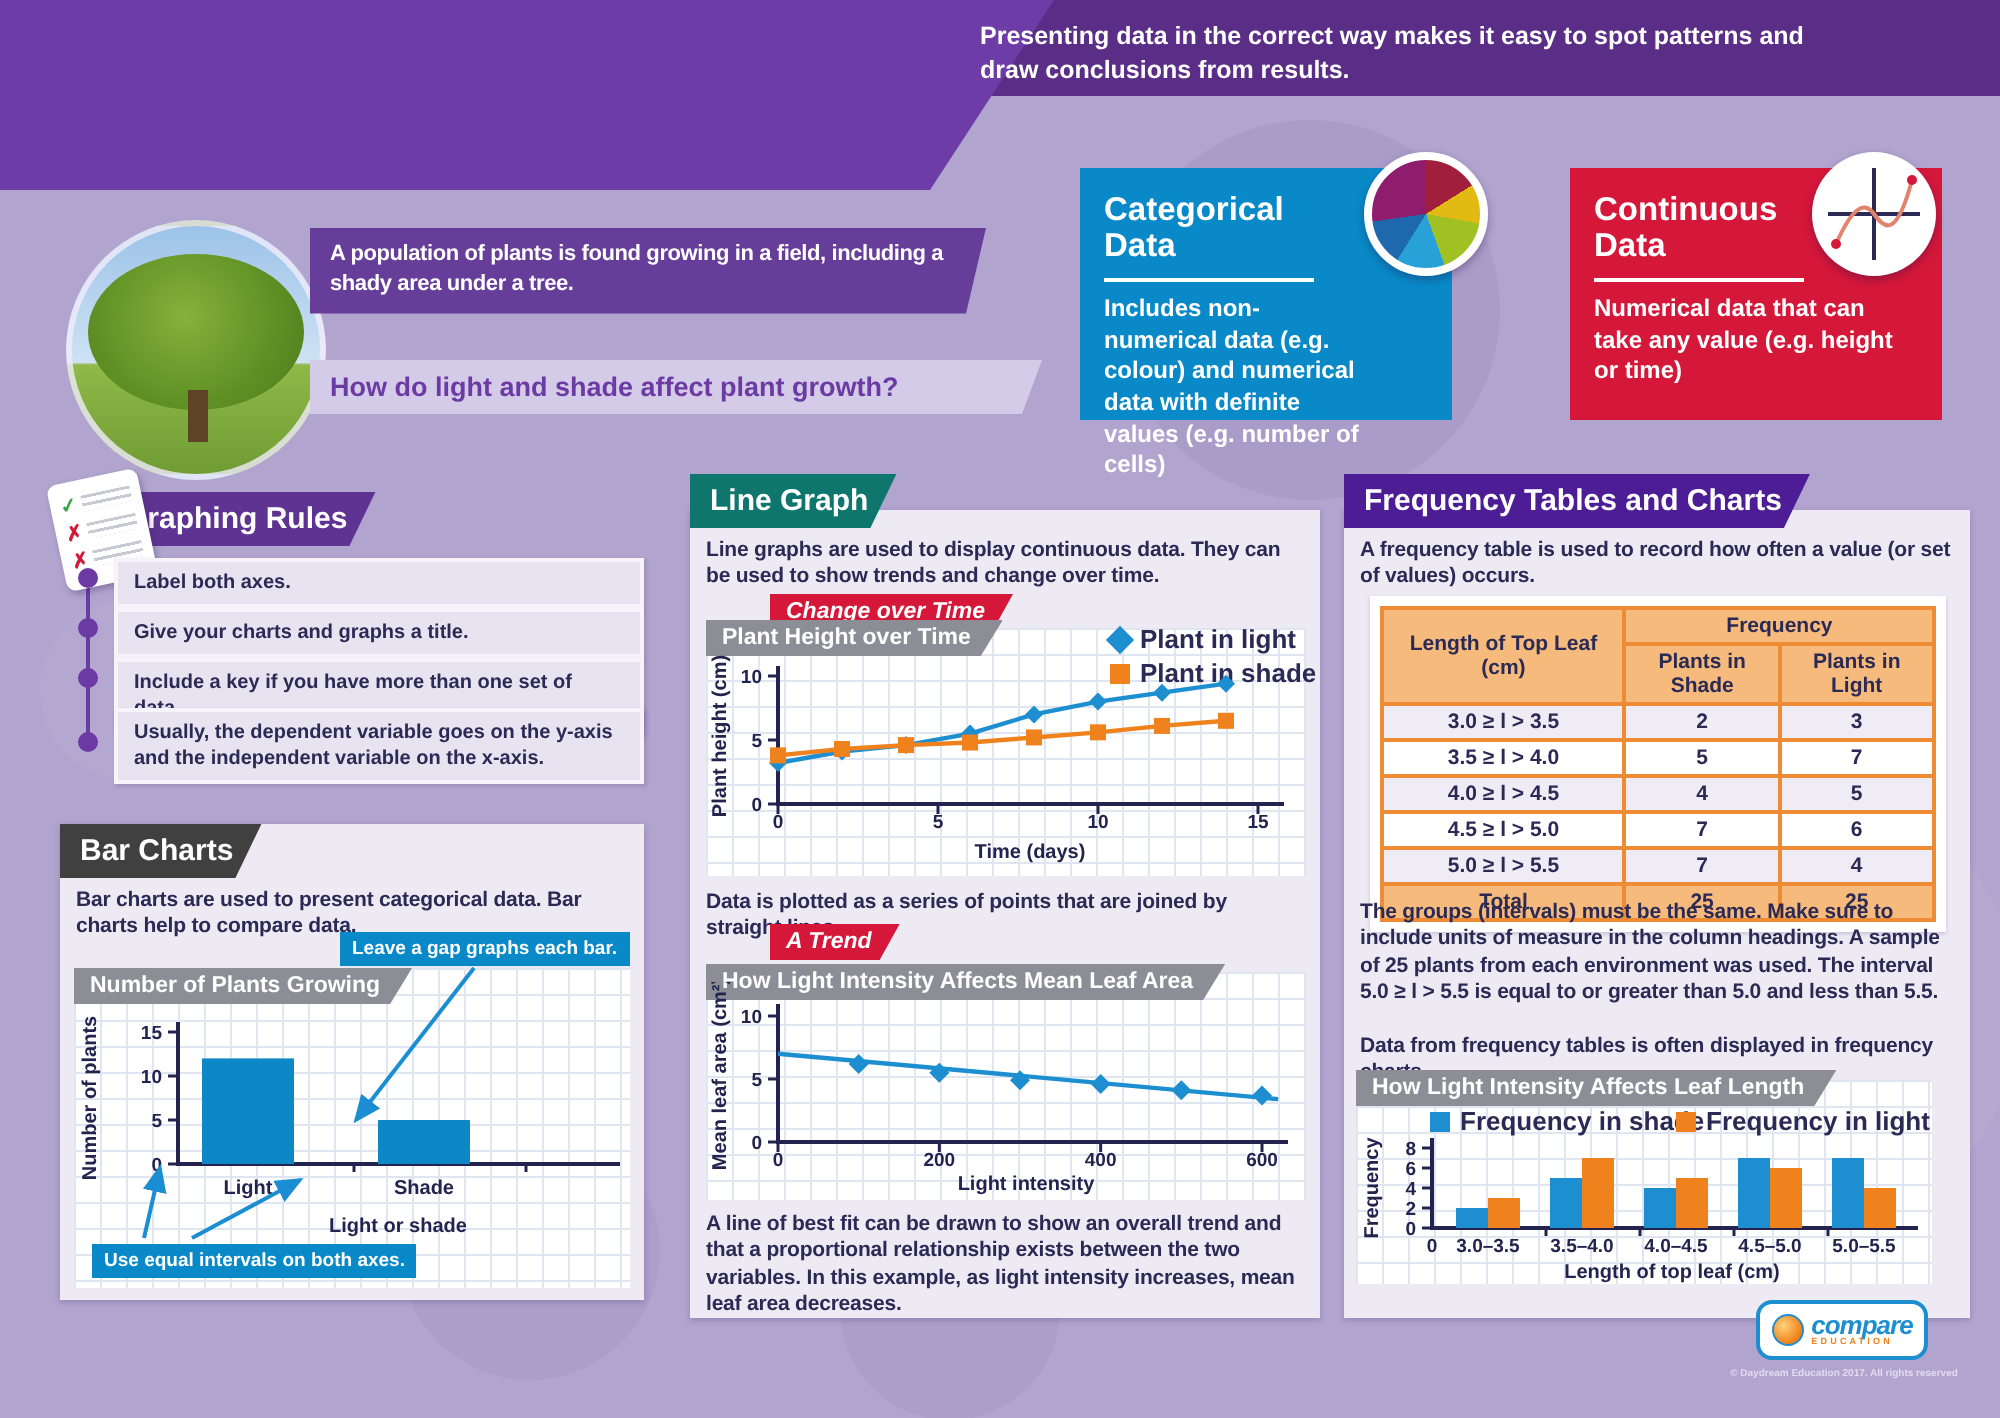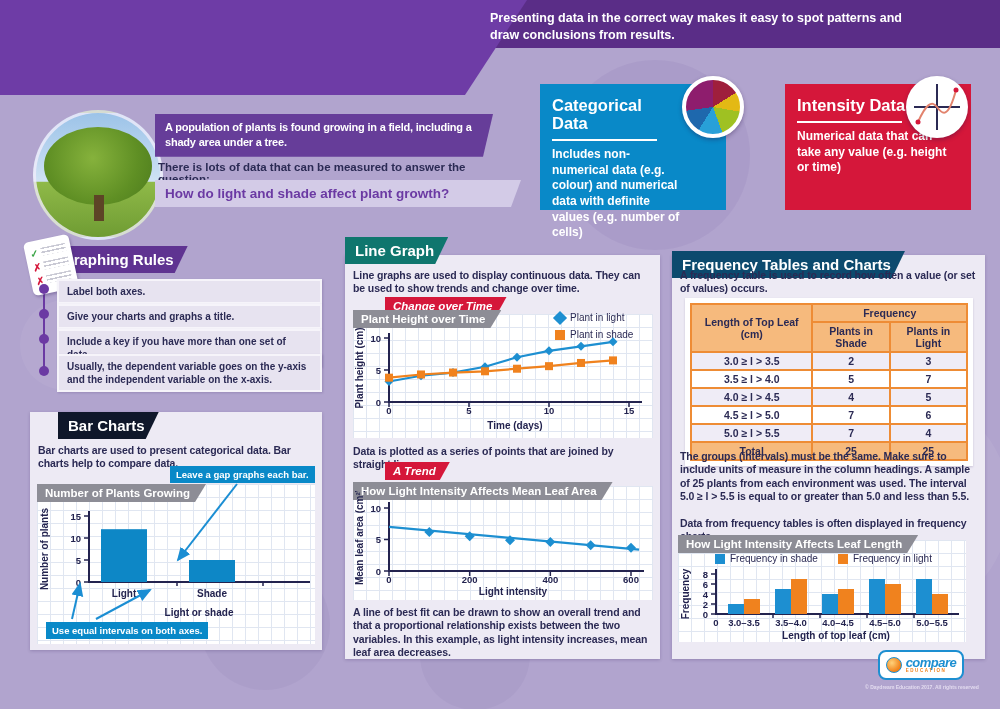--- a/index.html
+++ b/index.html
@@ -79,21 +79,21 @@
   
   .freq-wrap { left:685px; top:298px; width:288px; background:#fff; padding:5px; box-shadow:0 1px 2px rgba(60,40,100,.2); }
   table.freq { width:100%; border-collapse:collapse; }
   table.freq td, table.freq th { border:2px solid #ee8c35; font-size:10.5px; color:#2b2a54; text-align:center;
     padding:2px 2px; font-weight:bold; }
   table.freq .hd { background:#f6ba7d; }
   table.freq tr:nth-child(odd) td.dr { background:#efecf6; }
   table.freq tr:nth-child(even) td.dr { background:#ffffff; }
 
   
-  .legend-row { display:flex; align-items:center; gap:5px; color:#2b2a54; font-weight:normal; font-size:10px; white-space:nowrap;text-align:right; }
+  .legend-row { display:flex; align-items:center; gap:5px; color:#2b2a54; font-weight:bold; font-size:13px; white-space:nowrap;text-align:right; }
   .swatch { width:10px; height:10px; display:inline-block; }
   .diamond { transform:rotate(45deg); }
 
   svg text { font-family:"Liberation Sans", sans-serif; }
 
   
   .logo-box { left:878px; top:650px; width:86px; height:30px; background:#fff; border:2px solid #1d8fd1;
     border-radius:8px; display:flex; align-items:center; justify-content:center; gap:4px; }
   .logo-ball { width:16px; height:16px; border-radius:50%; background:radial-gradient(circle at 35% 35%, #ffd27a, #f08018 70%); border:1.5px solid #1d8fd1; }
   .logo-text { line-height:1; text-align:left; }
@@ -115,31 +115,30 @@
   <div class="abs topband"></div>
   <div class="abs titleblock"></div>
   <div class="abs tagline">Presenting data in the correct way makes it easy to spot patterns and draw conclusions from results.</div>
 
   <div class="abs tree-circle">
     <div class="tree-crown"></div>
     <div class="tree-trunk"></div>
   </div>
 
   <div class="abs intro-banner">A population of plants is found growing in a field, including a shady area under a tree.</div>
-  <div class="abs intro-line">There is lots of data that can be measured to answer the question:</div>
   <div class="abs question-banner">How do light and shade affect plant growth?</div>
 
   <div class="abs dt-box cat-box">
     <div class="dt-title">Categorical Data</div>
     <div class="dt-rule"></div>
     <div class="dt-body">Includes non-numerical data (e.g. colour) and numerical data with definite values (e.g. number of cells)</div>
   </div>
   <div class="abs pie-icon"></div>
   <div class="abs dt-box cont-box">
-    <div class="dt-title">Intensity Data</div>
+    <div class="dt-title">Continuous Data</div>
     <div class="dt-rule"></div>
     <div class="dt-body">Numerical data that can take any value (e.g. height or time)</div>
   </div>
   <div class="abs curve-icon">
     <svg width="62" height="62" viewBox="0 0 62 62">
       <line x1="31" y1="8" x2="31" y2="54" stroke="#2b2a54" stroke-width="2"></line>
       <line x1="8" y1="31" x2="54" y2="31" stroke="#2b2a54" stroke-width="2"></line>
       <path d="M12 46 C 20 28, 26 24, 31 31 S 42 44, 50 14" fill="none" stroke="#e2836d" stroke-width="2"></path>
       <circle cx="12" cy="46" r="2.5" fill="#d5173a"></circle>
         <circle cx="50" cy="14" r="2.5" fill="#d5173a"></circle>
@@ -165,21 +164,21 @@
   <div class="abs rule-dot" style="top:284px;"></div>
   <div class="abs rule-dot" style="top:309px;"></div>
   <div class="abs rule-dot" style="top:334px;"></div>
   <div class="abs rule-dot" style="top:366px;"></div>
   <div class="abs rule-box" style="top:279px;">Label both axes.</div>
   <div class="abs rule-box" style="top:304px;">Give your charts and graphs a title.</div>
   <div class="abs rule-box" style="top:329px;">Include a key if you have more than one set of data.</div>
   <div class="abs rule-box" style="top:354px;">Usually, the dependent variable goes on the y-axis and the independent variable on the x-axis.</div>
 
   <div class="abs panel" style="left:30px;top:412px;width:292px;height:238px;"></div>
-  <div class="abs sec-banner" style="left:30px;top:412px;background:#0f172a;margin-left:28px;">Bar Charts</div>
+  <div class="abs sec-banner" style="left:30px;top:412px;background:#404040;">Bar Charts</div>
   <div class="abs body-text" style="left:38px;top:444px;width:278px;">Bar charts are used to present categorical data. Bar charts help to compare data.</div>
   <div class="abs callout" style="left:170px;top:466px;">Leave a gap graphs each bar.</div>
   <div class="abs gridbox" style="left:37px;top:484px;width:278px;height:160px;"></div>
   <div class="abs chart-banner" style="left:37px;top:484px;">Number of Plants Growing</div>
   <div class="abs" style="left:37px;top:504px;"><svg width="278" height="142" viewBox="0 0 278 142">
         <path d="M 52 8 L 52 78 L 272 78" fill="none" stroke="#23234f" stroke-width="2" stroke-linecap="square"></path>
         <line x1="47" y1="78" x2="52" y2="78" stroke="#23234f" stroke-width="1.5"></line>
         <text x="44" y="81.5" text-anchor="end" font-size="9.5" font-weight="bold" fill="#23234f">0</text>
         <line x1="47" y1="56" x2="52" y2="56" stroke="#23234f" stroke-width="1.5"></line>
         <text x="44" y="59.5" text-anchor="end" font-size="9.5" font-weight="bold" fill="#23234f">5</text>
@@ -286,21 +285,21 @@
         <path d="M 157 44.129999999999995 L 162 49.129999999999995 L 157 54.129999999999995 L 152 49.129999999999995 Z" fill="#1d8fd1"></path>
         <path d="M 197.33333333333331 46.02 L 202.33333333333331 51.02 L 197.33333333333331 56.02 L 192.33333333333331 51.02 Z" fill="#1d8fd1"></path>
         <path d="M 237.66666666666666 49.17 L 242.66666666666666 54.17 L 237.66666666666666 59.17 L 232.66666666666666 54.17 Z" fill="#1d8fd1"></path>
         <path d="M 278 51.69 L 283 56.69 L 278 61.69 L 273 56.69 Z" fill="#1d8fd1"></path>
         <text x="160" y="104" text-anchor="middle" font-size="10" font-weight="bold" fill="#23234f">Light intensity</text>
         <text transform="translate(10,46) rotate(-90)" text-anchor="middle" font-size="10" font-weight="bold" fill="#23234f">Mean leaf area (cm²)</text>
       </svg></div>
   <div class="abs body-text" style="left:353px;top:606px;width:300px;">A line of best fit can be drawn to show an overall trend and that a proportional relationship exists between the two variables. In this example, as light intensity increases, mean leaf area decreases.</div>
 
   <div class="abs panel" style="left:672px;top:255px;width:313px;height:404px;"></div>
-  <div class="abs sec-banner" style="left:672px;top:237px;background:#0c4a6e;margin-top:14px;">Frequency Tables and Charts</div>
+  <div class="abs sec-banner" style="left:672px;top:237px;background:#4c1d95;">Frequency Tables and Charts</div>
   <div class="abs body-text" style="left:680px;top:269px;width:298px;">A frequency table is used to record how often a value (or set of values) occurs.</div>
 
   <div class="abs freq-wrap">
     <table class="freq">
       <tbody>
           <tr>
         <th class="hd" rowspan="2" style="width:44%;">Length of Top Leaf (cm)</th>
         <th class="hd" colspan="2">Frequency</th>
       </tr>
       <tr>

